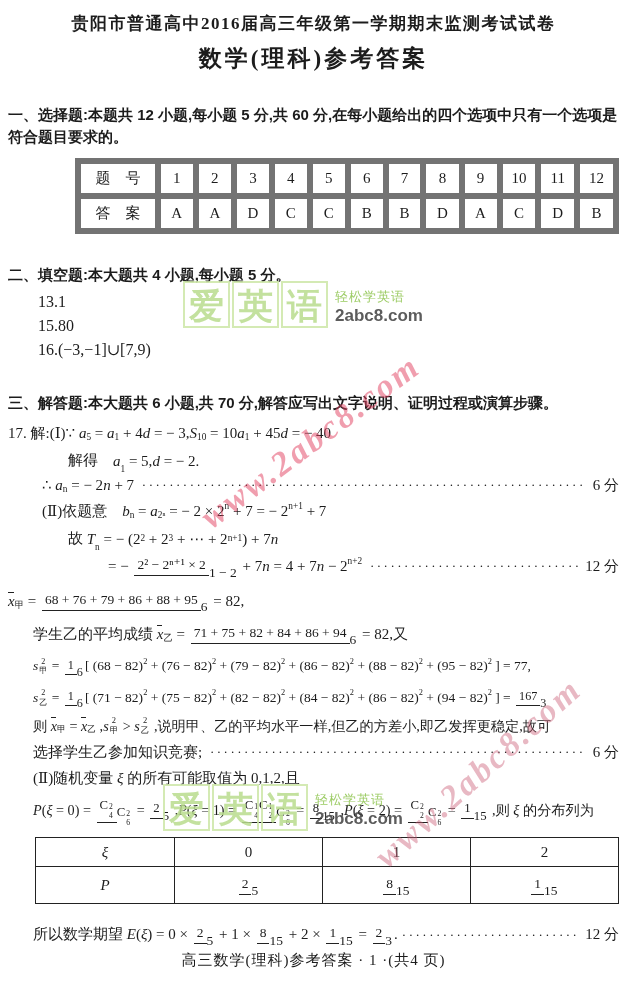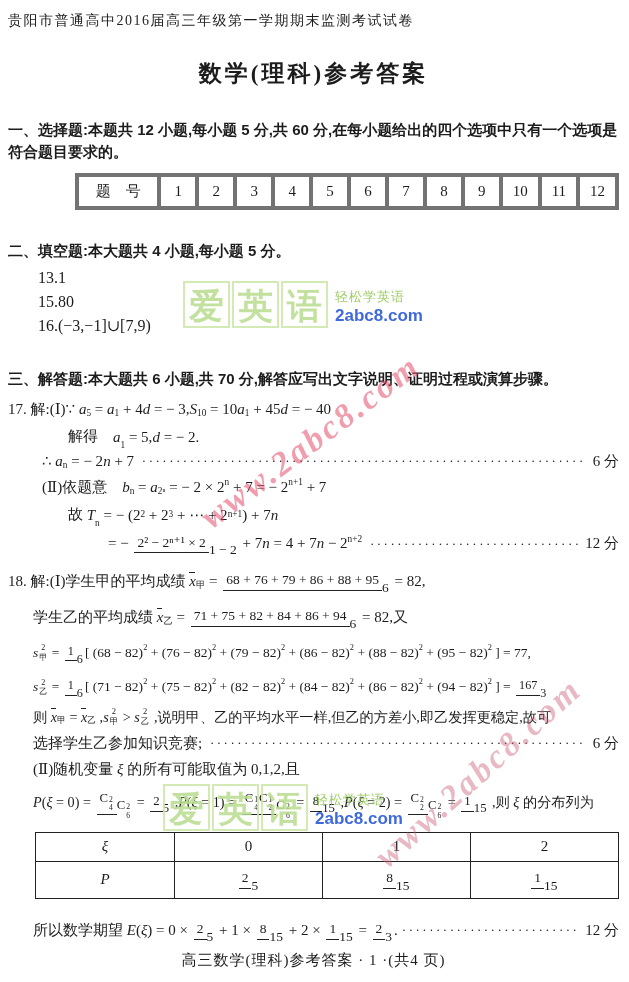--- a/index.html
+++ b/index.html
@@ -1,26 +1,26 @@
 <!DOCTYPE html>
 <html><head>
 <meta charset="utf-8">
 <style>
   html,body{margin:0;padding:0;}
   body{width:629px;height:982px;background:#ffffff;position:relative;overflow:hidden;
        font-family:"Liberation Serif","DejaVu Serif",serif;color:#1c1c1c;}
   .page{position:relative;z-index:1;box-sizing:border-box;height:100%;
         padding:12px 10px 12px 8px;display:flex;flex-direction:column;}
-  .hdr{font-size:14px;font-weight:normal;letter-spacing:1.5px;}
-  .title{text-align:center;font-size:23px;font-weight:bold;margin-top:28px;letter-spacing:3px;}
+  .hdr{text-align:center;font-size:17px;font-weight:bold;letter-spacing:1.5px;}
+  .title{text-align:center;font-size:23px;font-weight:bold;margin-top:8px;letter-spacing:3px;}
   .sec-heading{font-family:"Liberation Sans","DejaVu Sans",sans-serif;font-weight:bold;
                font-size:15px;line-height:22px;margin-top:30px;}
   
   table.ans{border-collapse:collapse;margin:10px 0 0 67px;}
-  table.ans td{border:4px solid #737373;text-align:center;font-size:15px;width:37px;height:29px;padding:0;}
+  table.ans td{border:6px solid #737373;text-align:center;font-size:15px;width:37px;height:29px;padding:0;}
   table.ans td.lbl{width:84px;}
   
   .blank-items{margin-top:4px;}
   .blank-item{padding-left:30px;font-size:16px;line-height:24px;}
   
   .fline{display:flex;align-items:center;font-size:15px;margin:2px 0;min-height:22px;}
   .fline.long{font-size:13.5px;}
   .fline.med{font-size:14.2px;}
   .ind-a{padding-left:60px;align-items:flex-end;}  
   .ind-b{padding-left:34px;}  
@@ -48,21 +48,21 @@
   .footer{text-align:center;font-size:15px;margin-top:auto;letter-spacing:1px;}
   
   .wm{position:absolute;z-index:2;pointer-events:none;}
   .wm-green{display:flex;align-items:flex-start;gap:7px;opacity:.85;}
   .wm-boxes{display:flex;gap:2px;}
   .wm-box{width:43px;height:43px;border:2px solid #cde7a8;color:#b9dc8e;box-sizing:content-box;
           font-family:"Liberation Sans","DejaVu Sans",sans-serif;font-weight:bold;
           font-size:35px;line-height:45px;text-align:center;}
   .wm-right{padding-top:7px;}
   .wm-tagline{color:#8bc34a;font-size:13px;font-family:Liberation Serif, serif;letter-spacing:1px;}
-  .wm-site{color:#1d4ed8;font-size:17px;font-weight:bold;font-family:"Liberation Sans","DejaVu Sans",sans-serif;}
+  .wm-site{color:#404040;font-size:17px;font-weight:bold;font-family:"Liberation Sans","DejaVu Sans",sans-serif;}
   .wm-g1{left:183px;top:281px;}
   .wm-g2{left:163px;top:784px;}
   .wm-red{font-family:"Liberation Serif","DejaVu Serif",serif;font-style:italic;font-weight:bold;
           font-size:34px;letter-spacing:3px;transform-origin:left center;white-space:nowrap;}
   .wm-r1{left:205px;top:502px;color:rgba(226,62,94,0.5);transform:rotate(-37deg);}
   .wm-r2{left:380px;top:842px;color:rgba(203,98,122,0.45);transform:rotate(-42deg);}
 </style>
 </head>
 <body>
 
@@ -83,20 +83,35 @@
           <td>4</td>
           <td>5</td>
           <td>6</td>
           <td>7</td>
           <td>8</td>
           <td>9</td>
           <td>10</td>
           <td>11</td>
           <td>12</td>
         </tr>
+      <tr>
+        <td class="lbl">答　案</td>
+      <td>A</td>
+          <td>A</td>
+          <td>D</td>
+          <td>C</td>
+          <td>C</td>
+          <td>B</td>
+          <td>B</td>
+          <td>D</td>
+          <td>A</td>
+          <td>C</td>
+          <td>D</td>
+          <td>B</td>
+        </tr>
     </tbody>
   </table>
 
   <div class="sec-heading">二、填空题:本大题共 4 小题,每小题 5 分。</div>
 
   <div class="blank-items">
     <div class="blank-item">13.1</div>
     <div class="blank-item">15.80</div>
     <div class="blank-item">16.(−3,−1]∪[7,9)</div>
   </div>
@@ -177,21 +192,20 @@
       <span class="seg"> = 4 + 7</span>
       <span class="var">n</span>
       <span class="seg"> − 2</span>
       <span class="sp">n+2</span>
       <span class="seg"> </span>
       <span class="dots">······················································································································································</span>
       <span class="seg"> 12 分</span>
     </div>
 
   <div class="fline" style="margin-top:4px;">
-      <span class="seg">18. 解:(Ⅰ)学生甲的平均成绩 </span>
       <span class="xbar">x</span>
       <span class="sb">甲</span>
       <span class="seg"> = </span>
       <span class="frac">
         <span class="num">68 + 76 + 79 + 86 + 88 + 95</span>
         <span class="den">6</span>
       </span>
       <span class="seg"> = 82,</span>
     </div>
   <div class="fline ind-d">

